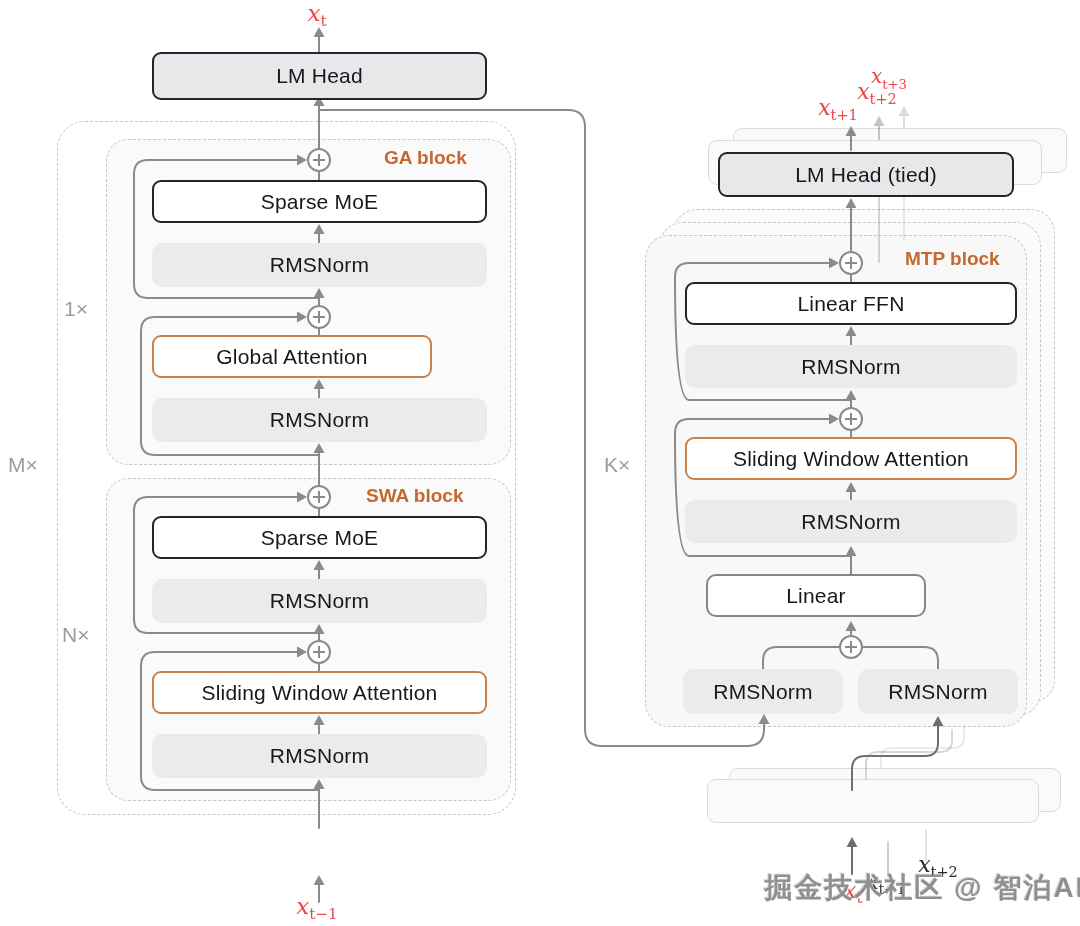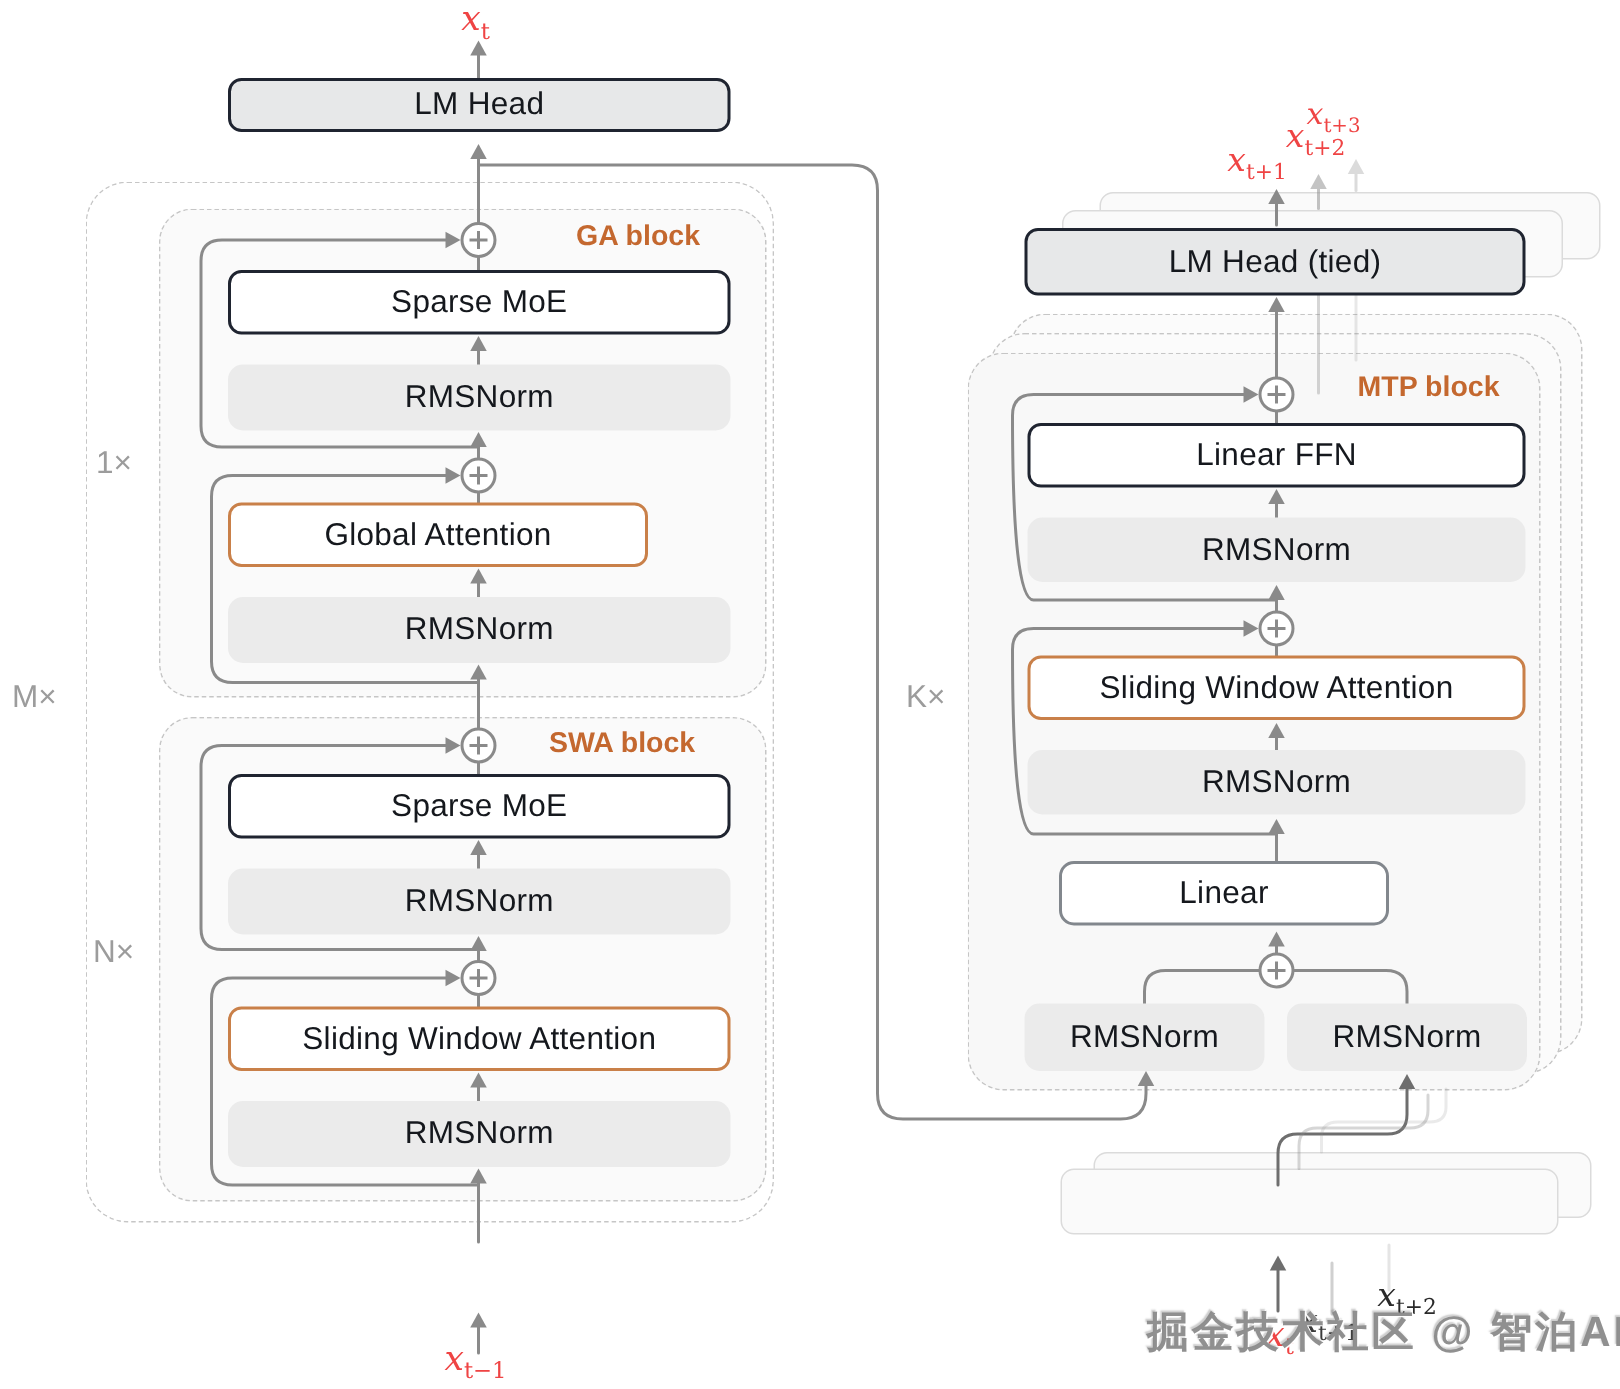--- a/index.html
+++ b/index.html
@@ -169,34 +169,34 @@
         <line x1="845" y1="419" x2="857" y2="419"></line>
         <line x1="851" y1="413" x2="851" y2="425"></line>
     </g>
     <g class="plus">
       <circle cx="851" cy="647" r="11"></circle>
         <line x1="845" y1="647" x2="857" y2="647"></line>
         <line x1="851" y1="641" x2="851" y2="653"></line>
     </g>
   </svg>
 
-  <div class="box fill-dark" style="left:152px;top:52px;width:335px;height:36px;">LM Head</div>
+  <div class="box fill-dark" style="left:152px;top:52px;width:335px;height:48px;">LM Head</div>
 
   <div class="box outline-dark" style="left:152px;top:180px;width:335px;height:43px;">Sparse MoE</div>
   <div class="box normbox" style="left:152px;top:243px;width:335px;height:44px;">RMSNorm</div>
   <div class="box outline-orange" style="left:152px;top:335px;width:280px;height:43px;">Global Attention</div>
   <div class="box normbox" style="left:152px;top:398px;width:335px;height:44px;">RMSNorm</div>
 
   <div class="box outline-dark" style="left:152px;top:516px;width:335px;height:43px;">Sparse MoE</div>
   <div class="box normbox" style="left:152px;top:579px;width:335px;height:44px;">RMSNorm</div>
   <div class="box outline-orange" style="left:152px;top:671px;width:335px;height:43px;">Sliding Window Attention</div>
   <div class="box normbox" style="left:152px;top:734px;width:335px;height:44px;">RMSNorm</div>
 
 
-  <div class="box fill-dark" style="left:683px;top:152px;width:334px;height:45px;">LM Head (tied)</div>
+  <div class="box fill-dark" style="left:718px;top:152px;width:296px;height:45px;">LM Head (tied)</div>
 
   <div class="box outline-dark" style="left:685px;top:282px;width:332px;height:43px;">Linear FFN</div>
   <div class="box normbox" style="left:685px;top:345px;width:332px;height:43px;">RMSNorm</div>
   <div class="box outline-orange" style="left:685px;top:437px;width:332px;height:43px;">Sliding Window Attention</div>
   <div class="box normbox" style="left:685px;top:500px;width:332px;height:43px;">RMSNorm</div>
   <div class="box linearbox" style="left:706px;top:574px;width:220px;height:43px;">Linear</div>
   <div class="box normbox" style="left:683px;top:669px;width:160px;height:45px;">RMSNorm</div>
   <div class="box normbox" style="left:858px;top:669px;width:160px;height:45px;">RMSNorm</div>
 
 

